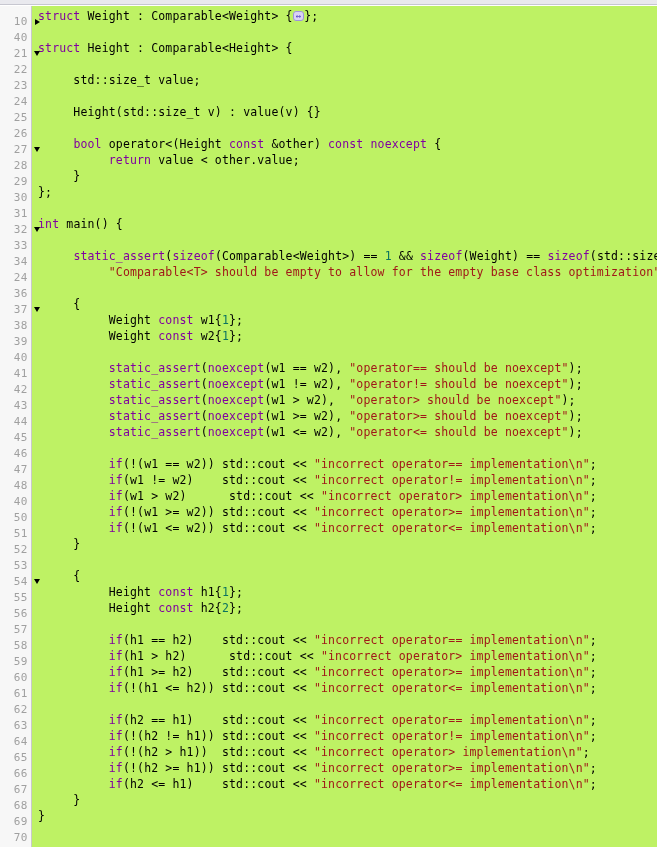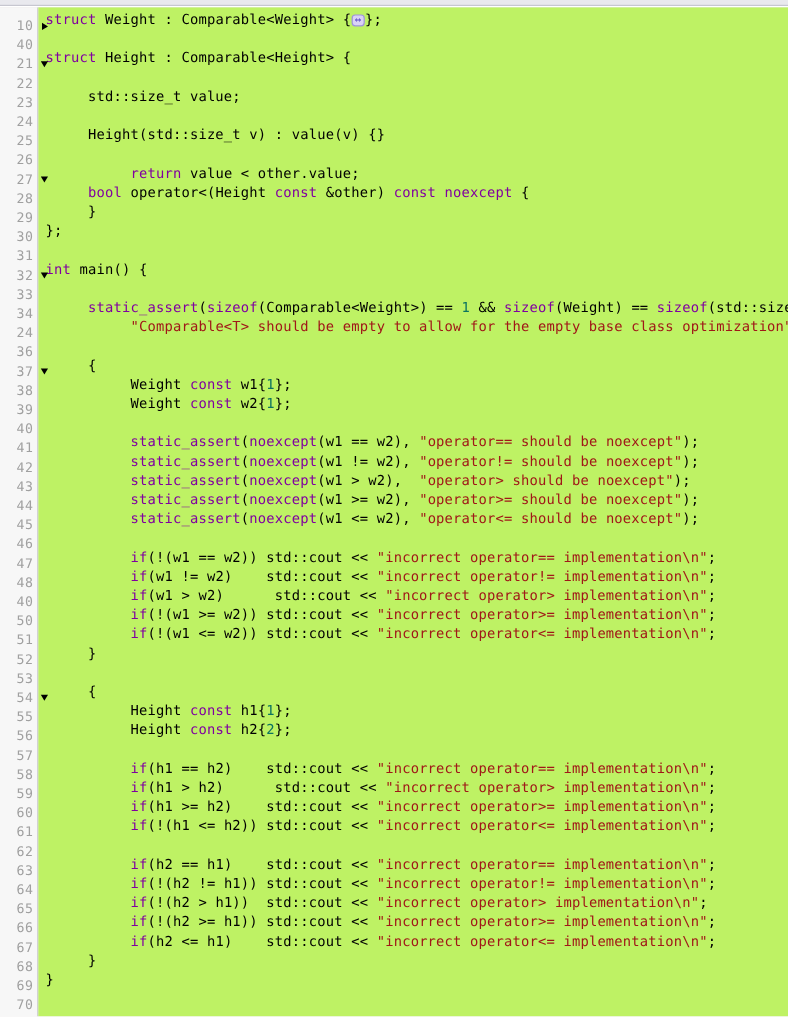--- a/index.html
+++ b/index.html
@@ -185,22 +185,22 @@
       </div>
     <div class="code">
         <div class="line"><span class="kw">struct</span><span class="pl"> Weight : Comparable&lt;Weight&gt; {</span><span class="foldchip">↔</span><span class="pl">};</span></div>
         <div class="line">&nbsp;</div>
         <div class="line"><span class="kw">struct</span><span class="pl"> Height : Comparable&lt;Height&gt; {</span></div>
         <div class="line">&nbsp;</div>
         <div class="line"><span class="pl">     std::size_t value;</span></div>
         <div class="line">&nbsp;</div>
         <div class="line"><span class="pl">     Height(std::size_t v) : value(v) {}</span></div>
         <div class="line">&nbsp;</div>
+        <div class="line"><span class="pl">     </span><span class="kw">bool</span><span class="pl"> operator&lt;(Height </span><span class="kw">const</span><span class="pl"> &amp;other) </span><span class="kw">const</span><span class="pl"> </span><span class="kw">noexcept</span><span class="pl"> {</span></div>
         <div class="line"><span class="pl">          </span><span class="kw">return</span><span class="pl"> value &lt; other.value;</span></div>
-        <div class="line"><span class="pl">     </span><span class="kw">bool</span><span class="pl"> operator&lt;(Height </span><span class="kw">const</span><span class="pl"> &amp;other) </span><span class="kw">const</span><span class="pl"> </span><span class="kw">noexcept</span><span class="pl"> {</span></div>
         <div class="line"><span class="pl">     }</span></div>
         <div class="line"><span class="pl">};</span></div>
         <div class="line">&nbsp;</div>
         <div class="line"><span class="kw">int</span><span class="pl"> main() {</span></div>
         <div class="line">&nbsp;</div>
         <div class="line"><span class="pl">     </span><span class="kw">static_assert</span><span class="pl">(</span><span class="kw">sizeof</span><span class="pl">(Comparable&lt;Weight&gt;) == </span><span class="num">1</span><span class="pl"> &amp;&amp; </span><span class="kw">sizeof</span><span class="pl">(Weight) == </span><span class="kw">sizeof</span><span class="pl">(std::size_t),</span></div>
         <div class="line"><span class="pl">          </span><span class="str">"Comparable&lt;T&gt; should be empty to allow for the empty base class optimization"</span></div>
         <div class="line">&nbsp;</div>
         <div class="line"><span class="pl">     {</span></div>
         <div class="line"><span class="pl">          Weight </span><span class="kw">const</span><span class="pl"> w1{</span><span class="num">1</span><span class="pl">};</span></div>

